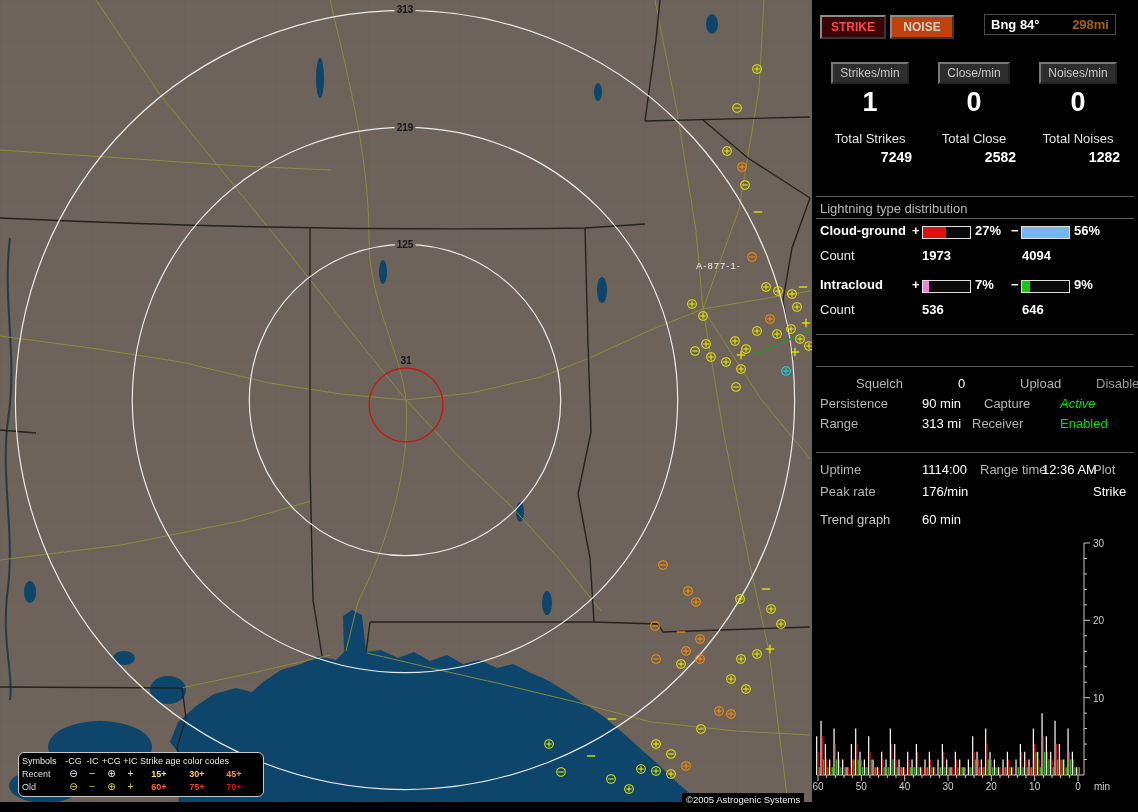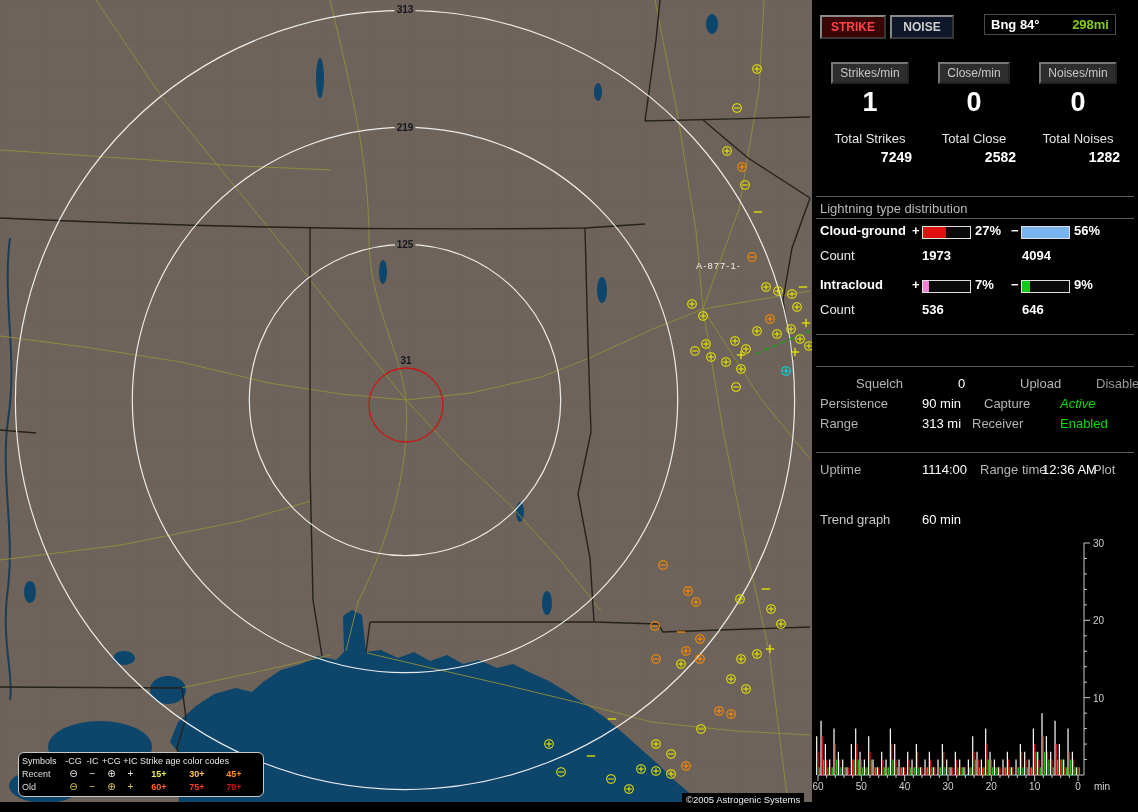--- a/index.html
+++ b/index.html
@@ -18,25 +18,25 @@
   .lg-span{grid-column:6 / span 3;white-space:nowrap;}
   .lg-age{font-weight:bold;}
   .lg-ic{font-size:10px;line-height:12px;}
   #map-bottom-bar{position:absolute;left:0;top:802px;width:812px;height:10px;background:#000;z-index:2;}
   #copyright{position:absolute;left:682px;top:793px;font-size:9.5px;color:#f0f0f0;background:#000;padding:1px 4px;z-index:3;}
   
   #panel{position:absolute;left:812px;top:0;width:326px;height:812px;background:#000;color:#fff;font-size:13px;}
   .sep{position:absolute;left:4px;right:4px;border-top:1px solid #5a5a5a;height:0;}
   .btn{position:absolute;display:flex;align-items:center;justify-content:center;font-weight:bold;font-size:12px;cursor:pointer;}
   #btn-strike{left:8px;top:15px;width:62px;height:20px;background:#3a0505;color:#ff4444;border:2px outset #8a8a8a;}
-  #btn-noise{left:78px;top:15px;width:60px;height:20px;background:#0f172a;color:#cfcfcf;border:2px outset #8a8a8a;}
+  #btn-noise{left:78px;top:15px;width:60px;height:20px;background:#c2410c;color:#cfcfcf;border:2px outset #8a8a8a;}
   #bng-box{position:absolute;left:172px;top:14px;width:132px;height:21px;border:1px solid #4a4a4a;background:#000;
            display:flex;justify-content:space-between;align-items:center;padding:0 6px;font-weight:bold;box-sizing:border-box;}
   #bng-label{color:#fff;}
-  #bng-range{color:#84cc16;}
+  #bng-range{color:#a16207;}
   .stat-col{position:absolute;top:62px;width:104px;}
   .stat-btn{display:block;margin:0 auto;width:max-content;padding:2px 7px;background:#2d2d2d;color:#c8c8c8;
             border:2px outset #777;font-size:12px;cursor:pointer;}
   .stat-rate{font-size:27px;font-weight:bold;color:#fff;text-align:center;margin-top:3px;}
   .stat-total-label{font-size:13px;color:#e4e4e4;text-align:center;margin-top:13px;}
   .stat-total{font-size:14px;font-weight:bold;color:#fff;text-align:right;padding-right:10px;margin-top:3px;}
   .sec-title{position:absolute;left:8px;color:#b8b8b8;}
   .dist-row{position:absolute;left:0;width:100%;height:20px;}
   .dist-row span{position:absolute;top:0;}
   .d-name{font-weight:bold;color:#fff;}
@@ -562,20 +562,25 @@
     </div>
 
     <div class="sep" style="top:452px;"></div>
 
     <div class="p-row" style="top:462px;">
       <span class="p-label" style="left:8px;">Uptime</span>
       <span class="p-val" style="left:110px;">1114:00</span>
       <span class="p-label" style="left:168px;">Range time</span>
       <span class="p-val" style="left:230px;">12:36 AM</span>
       <span class="p-label" style="left:281px;">Plot</span>
+    </div>
+    <div class="p-row" style="top:484px;">
+      <span class="p-label" style="left:8px;">Peak rate</span>
+      <span class="p-val" style="left:110px;">176/min</span>
+      <span class="p-val" style="left:281px;">Strike</span>
     </div>
 
     <div class="p-row" style="top:512px;">
       <span class="p-label" style="left:8px;color:#c8c8c8;">Trend graph</span>
       <span class="p-val" style="left:110px;">60 min</span>
     </div>
 
     <svg id="trend-svg" width="326" height="278" viewBox="0 0 326 278">
         <path d="M6,241 H272 V9" stroke="#c8c8c8" fill="none" stroke-width="1"></path>
         <line x1="266" y1="241" x2="266" y2="247" stroke="#c8c8c8" stroke-width="1"></line>

